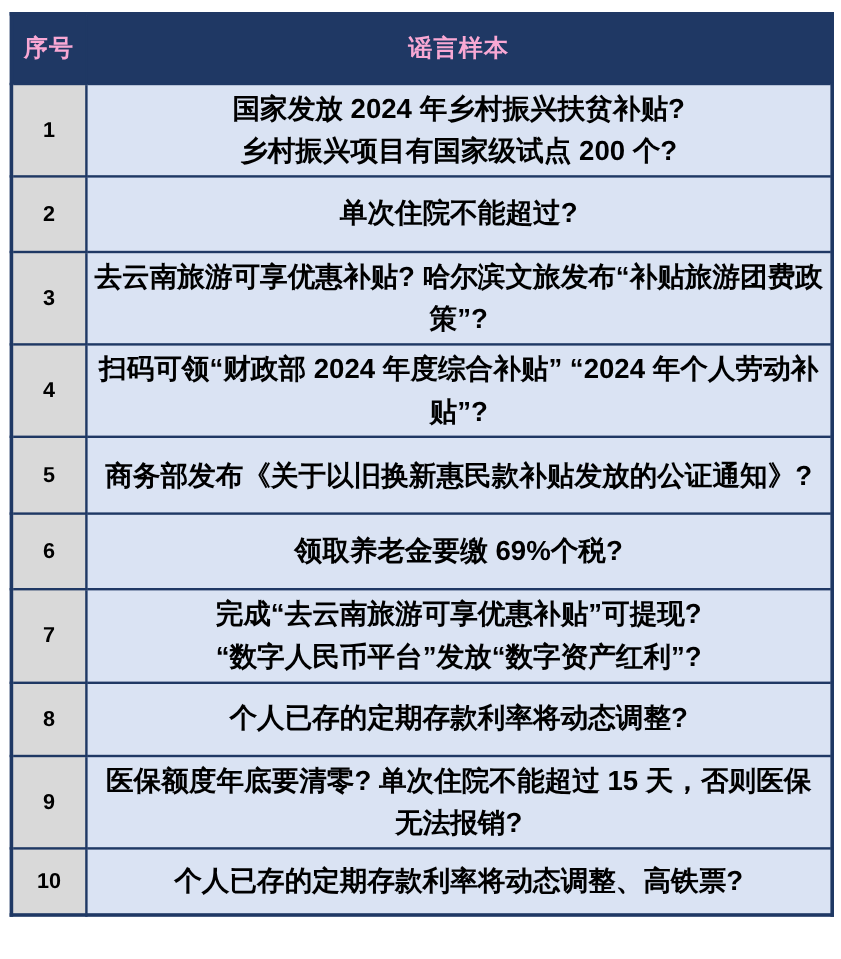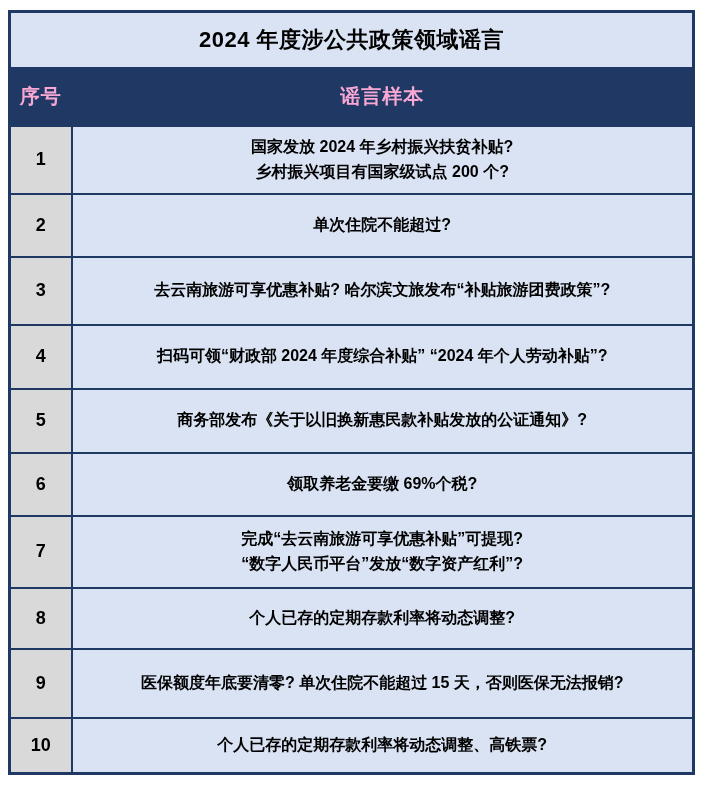--- a/index.html
+++ b/index.html
@@ -57,21 +57,21 @@
   }
   tbody td.num-cell {
     background: #d9d9d9;
     font-size: 18px;
     font-weight: bold;
     text-align: center;
     vertical-align: middle;
   }
   tbody td.sample-cell {
     background: #dae3f3;
-    font-size: 16px;
+    font-size: 23px;
     font-weight: bold;
     text-align: center;
     vertical-align: middle;
   }
   .rumor-line {
     line-height: 1.55;
   }
   
   tbody tr:nth-child(1)  { height: 68px; }
   tbody tr:nth-child(2)  { height: 63px; }
@@ -87,23 +87,20 @@
 </head>
 <body>
 
 <div class="page">
   <table class="rumor-table">
     <colgroup>
       <col class="col-no">
       <col class="col-sample">
     </colgroup>
     <thead>
-      <tr class="title-row">
-        <th colspan="2">2024 年度涉公共政策领域谣言</th>
-      </tr>
       <tr class="header-row">
         <th>序号</th>
         <th>谣言样本</th>
       </tr>
     </thead>
     <tbody id="rows">
         <tr>
           <td class="num-cell">1</td>
           <td class="sample-cell">
             <div class="rumor-line">国家发放 2024 年乡村振兴扶贫补贴?</div>

